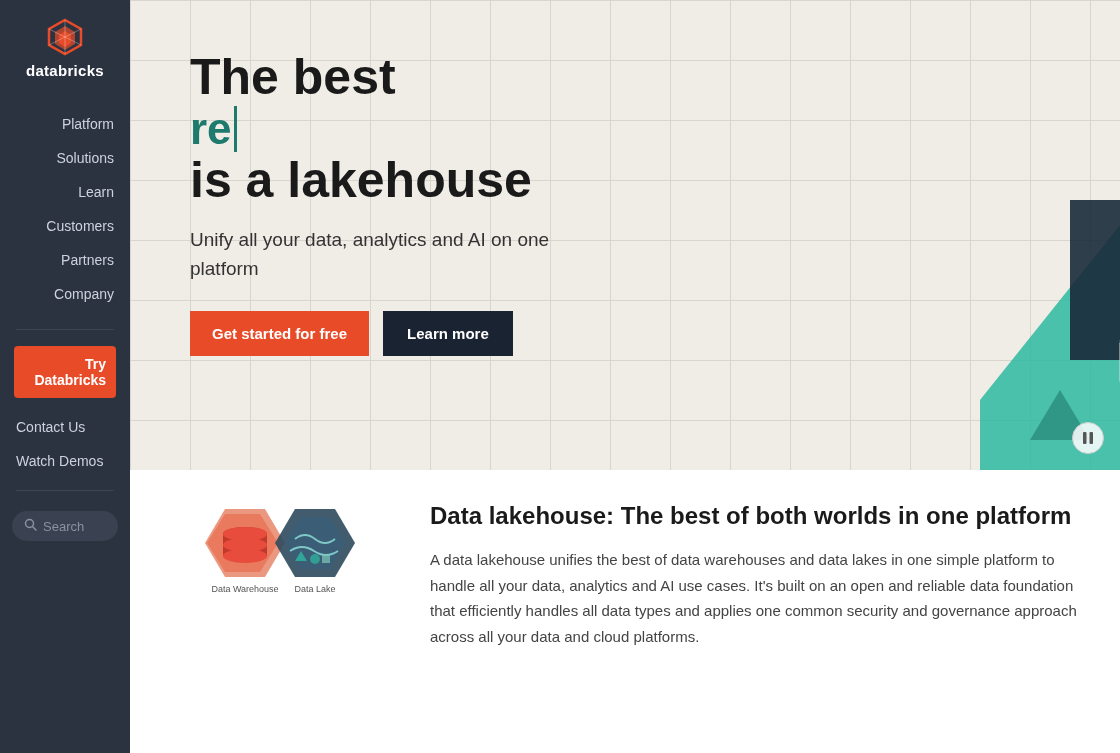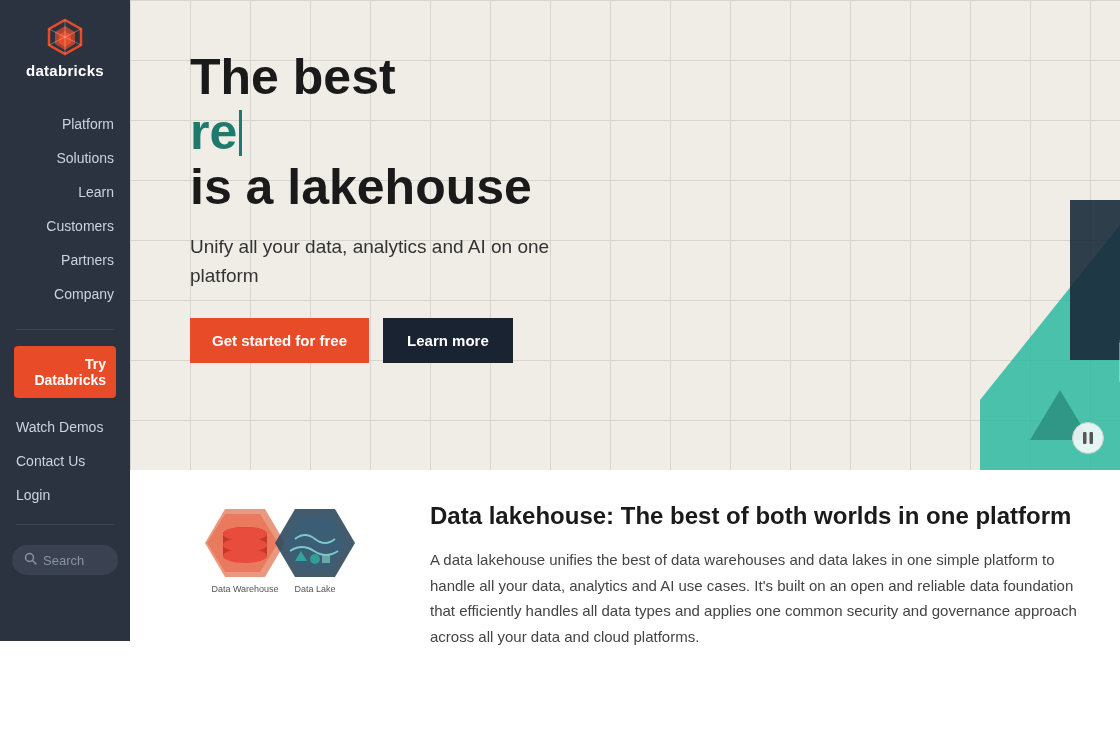--- a/index.html
+++ b/index.html
@@ -6,21 +6,21 @@
     body { font-family: -apple-system, BlinkMacSystemFont, 'Segoe UI', sans-serif; display: flex; width: 1120px; height: 753px; overflow: hidden; }
 
     
     .sidebar {
       width: 130px;
       min-width: 130px;
       background: #2b3240;
       display: flex;
       flex-direction: column;
       padding: 0;
-      height: 641px;
+      height: 753px;
       overflow: hidden;
     }
     .sidebar-logo {
       display: flex;
       flex-direction: column;
       align-items: center;
       padding: 18px 0 20px;
     }
     .logo-icon {
       width: 44px;
@@ -128,21 +128,21 @@
       z-index: 2;
       max-width: 480px;
     }
     .hero-title-top {
       font-size: 50px;
       font-weight: 700;
       color: #1a1a1a;
       line-height: 1.1;
     }
     .hero-title-re {
-      font-size: 50px;
+      font-size: 44px;
       font-weight: 700;
       color: #1f7a6e;
       line-height: 1.1;
       display: flex;
       align-items: center;
       gap: 0;
     }
     .cursor {
       display: inline-block;
       width: 3px;
@@ -282,23 +282,22 @@
     <a class="nav-item">Customers</a>
     <a class="nav-item">Partners</a>
     <a class="nav-item">Company</a>
   </nav>
 
   <div class="sidebar-divider"></div>
 
   <button class="try-btn">Try Databricks</button>
 
   <div class="sidebar-links">
+    <a class="sidebar-link">Contact Us</a>
     <a class="sidebar-link">Watch Demos</a>
-    <a class="sidebar-link">Contact Us</a>
-    <a class="sidebar-link">Login</a>
   </div>
 
   <div class="sidebar-divider2"></div>
 
   <div class="search-box">
     <span class="search-icon-svg">
       <svg width="13" height="13" viewBox="0 0 13 13" fill="none">
         <circle cx="5.5" cy="5.5" r="4" stroke="#8892a0" stroke-width="1.5"></circle>
         <line x1="8.5" y1="8.5" x2="12" y2="12" stroke="#8892a0" stroke-width="1.5" stroke-linecap="round"></line>
       </svg>

